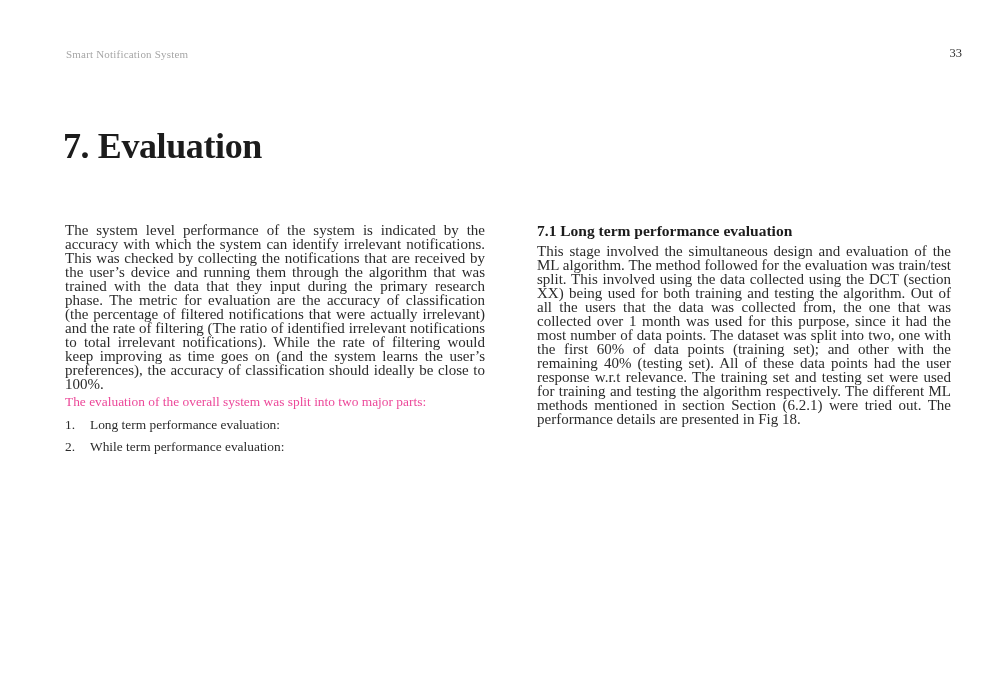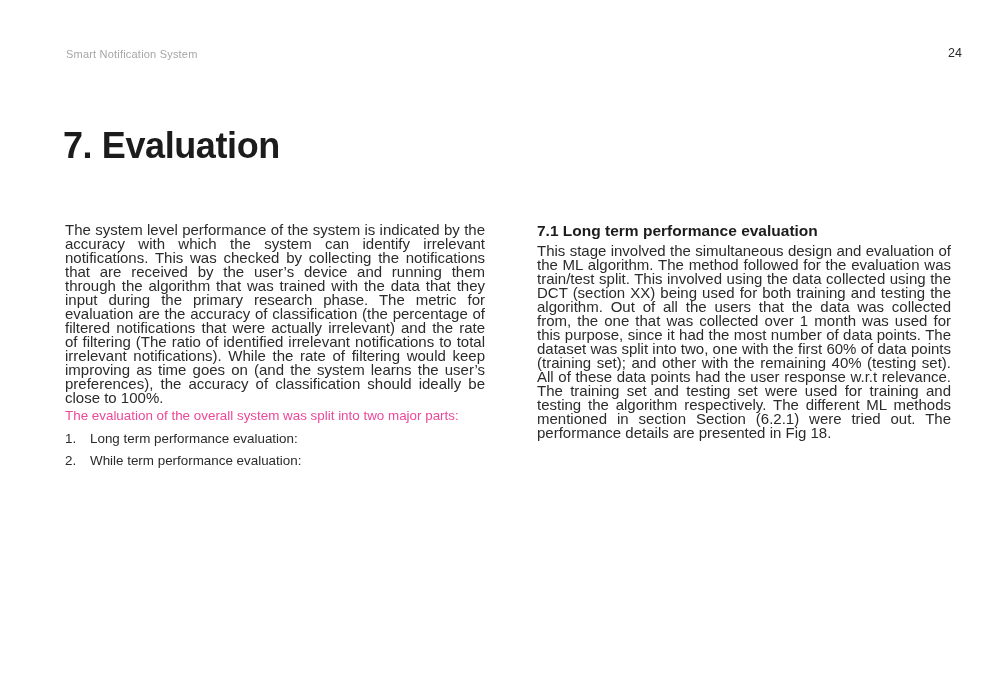--- a/index.html
+++ b/index.html
@@ -2,21 +2,21 @@
 <html><head>
 <meta charset="utf-8">
 <style>
   * { margin: 0; padding: 0; box-sizing: border-box; }
   html, body { background: #ffffff; }
   .page {
     position: relative;
     width: 1000px;
     height: 577px;
     background: #ffffff;
-    font-family: Liberation Sans, sans-serif;
+    font-family: Liberation Serif, serif;
     color: #2b2b2b;
     overflow: hidden;
   }
   .header-title {
     position: absolute;
     left: 66px;
     top: 48px;
     font-size: 11px;
     letter-spacing: 0.2px;
     color: #a6a6a6;
@@ -84,21 +84,21 @@
     margin-bottom: 4px;
   }
 </style>
 </head>
 <body>
 
 <div class="page">
 
   <div class="header-title">Smart Notification System</div>
 
-  <div class="page-number">24</div>
+  <div class="page-number">33</div>
 
   <h1 class="section-heading">7. Evaluation</h1>
 
   <div class="left-column">
     <p class="body-para">The system level performance of the system is indicated by the accuracy with which the system can identify irrelevant notifications. This was checked by collecting the notifications that are received by the user’s device and running them through the algorithm that was trained with the data that they input during the primary research phase. The metric for evaluation are the accuracy of classification (the percentage of filtered notifications that were actually irrelevant) and the rate of filtering (The ratio of identified irrelevant notifications to total irrelevant notifications). While the rate of filtering would keep improving as time goes on (and the system learns the user’s preferences), the accuracy of classification should ideally be close to 100%.</p>
     <p class="intro-para">The evaluation of the overall system was split into two major parts:</p>
     <div class="numbered-list">
       <div class="list-item">
         <span class="num">1.</span>
         <span>Long term performance evaluation:</span>

